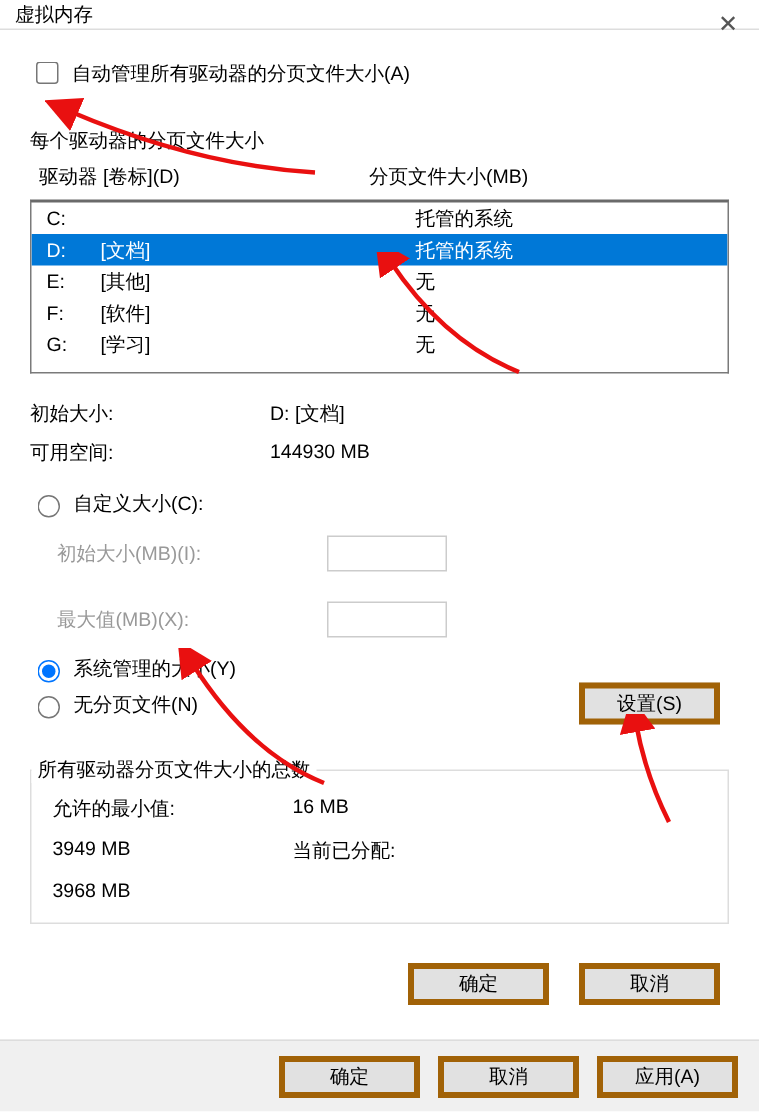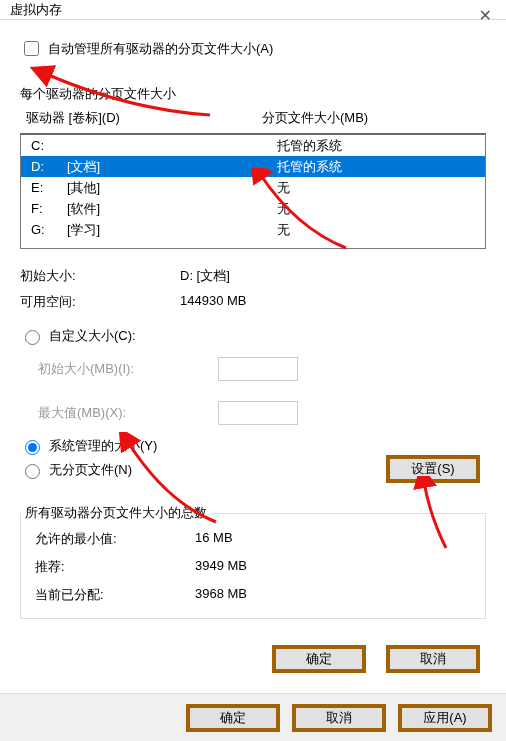--- a/index.html
+++ b/index.html
@@ -43,21 +43,20 @@
   input[type="checkbox"] {
     width: 15px;
     height: 15px;
   }
   .section-label {
     margin: 6px 0 6px 0;
   }
   .list-headers {
     display: flex;
     padding: 0 6px 6px 6px;
-    gap: 16px;
   }
   .col-drive-h { flex: 0 0 220px; }
   .col-size-h { flex: 1; }
   .drive-list {
     border: 1px solid #7a7a7a;
     border-top: 2px solid #6a6a6a;
     background: #fff;
     height: 116px;
     overflow: hidden;
   }
@@ -252,21 +251,20 @@
     <div class="set-btn-row">
       <button class="btn">设置(S)</button>
     </div>
   </div>
 
   <div class="groupbox">
     <div class="group-title">所有驱动器分页文件大小的总数</div>
     <div class="totals-grid">
       <div>允许的最小值:</div>
       <div>16 MB</div>
-      <div>推荐:</div>
       <div>3949 MB</div>
       <div>当前已分配:</div>
       <div>3968 MB</div>
     </div>
   </div>
 
   <div class="inner-okcancel">
     <button class="btn">确定</button>
     <button class="btn">取消</button>
   </div>

